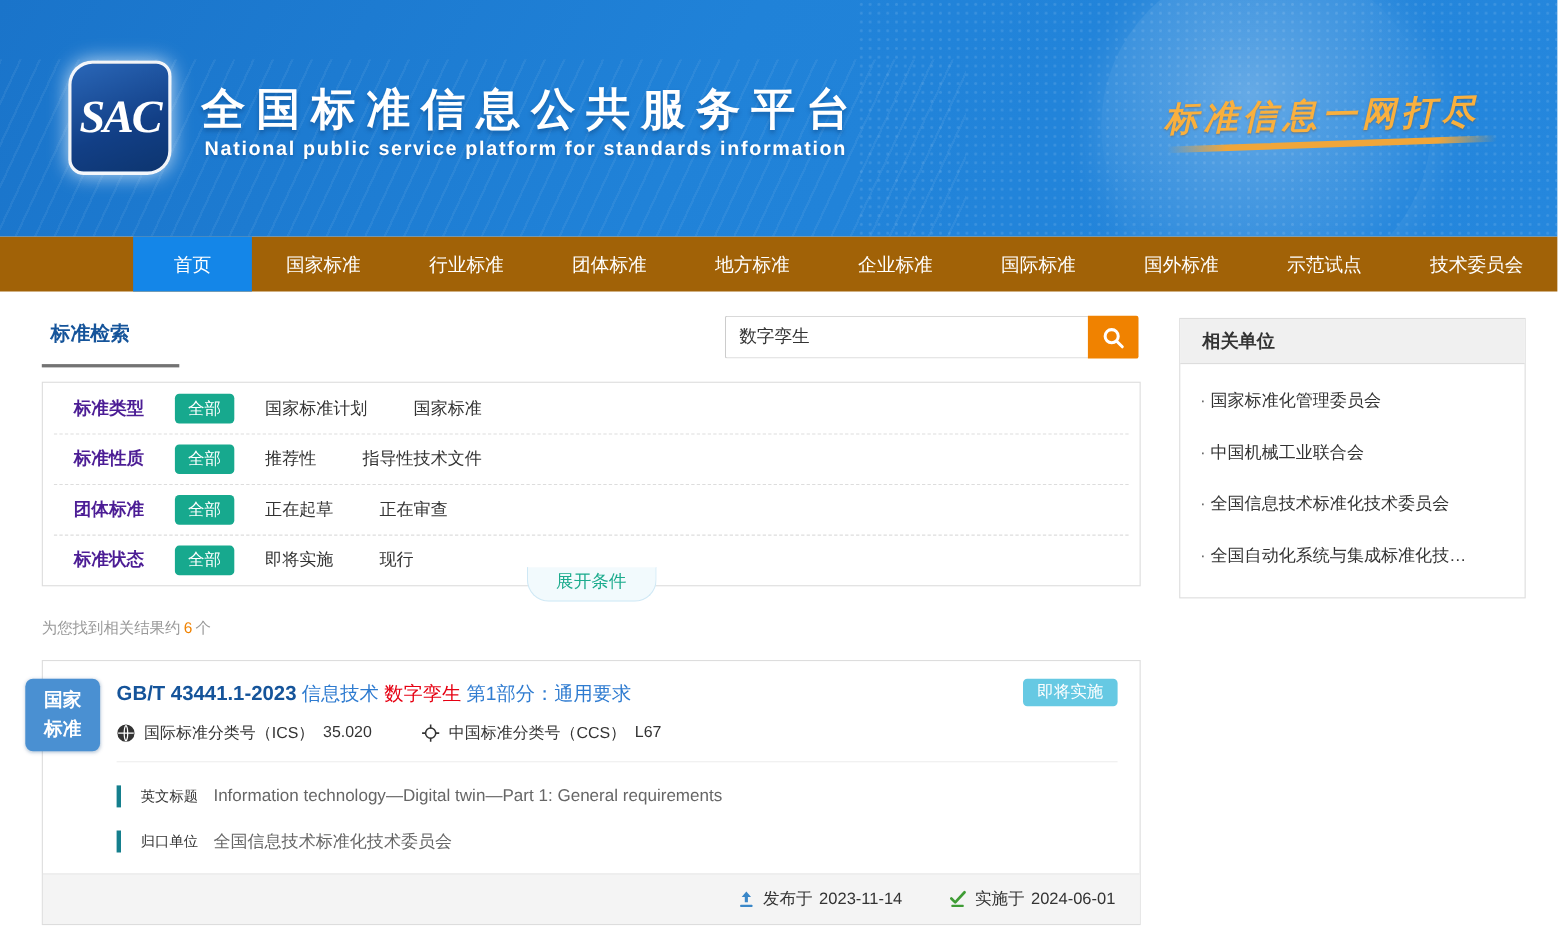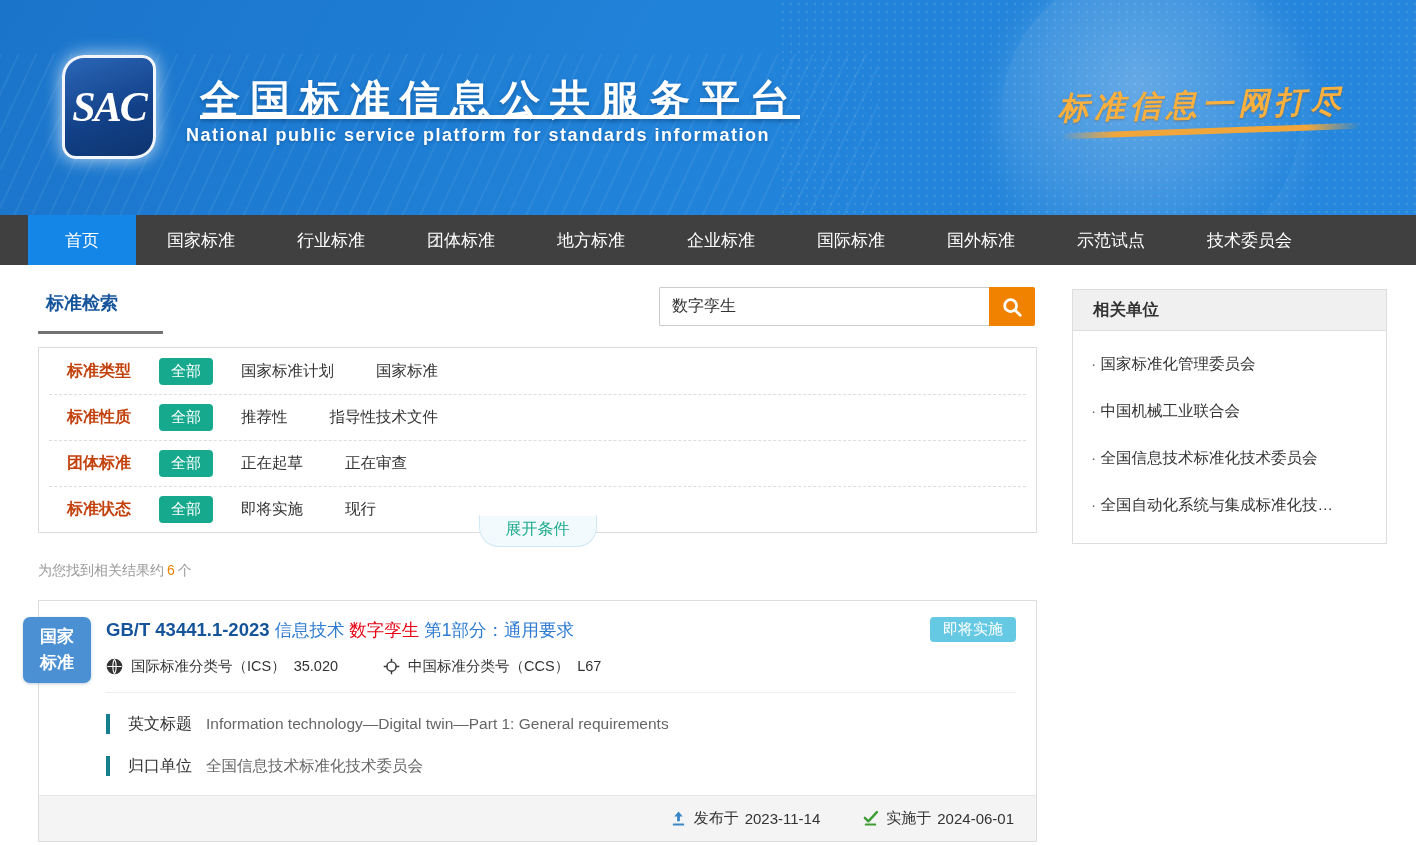--- a/index.html
+++ b/index.html
@@ -18,34 +18,34 @@
     border-radius:50%;
     background:radial-gradient(circle at 45% 40%, rgba(255,255,255,0.30), rgba(255,255,255,0.10) 55%, rgba(255,255,255,0.02) 72%);
     box-shadow:0 0 40px rgba(255,255,255,0.15); }
   .logo { position:absolute; left:62px; top:55px; width:94px; height:104px;
     background:linear-gradient(160deg,#2a67b8 0%,#123f86 60%,#0d356f 100%);
     border-radius:22px 14px 22px 14px; border:3px solid rgba(255,255,255,0.95);
     box-shadow:0 0 18px rgba(255,255,255,0.75);
     display:flex; align-items:center; justify-content:center; }
   .logo span { color:#fff; font-size:42px; font-weight:bold; font-style:italic;
     letter-spacing:-2px; font-family:"Liberation Serif","DejaVu Serif",serif; }
-  .site-title { position:absolute; left:200px; top:72px; color:#fff; font-size:40px;
-    font-weight:bold; letter-spacing:10px; text-shadow:0 2px 4px rgba(0,40,90,0.35);text-decoration:underline; }
+  .site-title { position:absolute; left:183px; top:72px; color:#fff; font-size:40px;
+    font-weight:bold; letter-spacing:10px; text-shadow:0 2px 4px rgba(0,40,90,0.35); }
   .site-sub { position:absolute; left:186px; top:125px; color:#fff; font-size:18px;
     font-weight:bold; letter-spacing:1.5px; text-shadow:0 1px 3px rgba(0,40,90,0.35); }
   .slogan { position:absolute; right:70px; top:84px; color:#f9b03e; font-size:31px;
     font-weight:bold; font-style:italic; letter-spacing:5px;
     font-family:"Liberation Serif","DejaVu Serif",serif;
     transform:rotate(-1.5deg); text-shadow:0 1px 2px rgba(120,60,0,0.35); }
   .slogan-bar { position:absolute; right:55px; top:128px; width:300px; height:6px;
     transform:rotate(-2deg); border-radius:3px;
     background:linear-gradient(90deg, rgba(245,168,60,0) 0%, #f0a63a 18%, #f0a63a 82%, rgba(245,168,60,0) 100%); }
 
   
-  .nav { width:1416px; height:50px; background:#404040; display:flex; align-items:stretch; }
+  .nav { width:1416px; height:50px; background:#a16207; display:flex; align-items:stretch;justify-content:flex-end; }
   .nav a { display:flex; align-items:center; padding:0 31px; color:#fff; font-size:17px;
     text-decoration:none; cursor:pointer; }
   .nav a.first { padding:0 37px; margin-left:28px; }
   .nav a.active { background:#1486e8; }
 
   
   .content { position:relative; width:1416px; }
   .main { position:absolute; left:38px; top:20px; width:999px; }
   .side { position:absolute; left:1072px; top:24px; width:315px; }
 
@@ -56,21 +56,21 @@
   .search-box { position:absolute; right:2px; top:2px; display:flex; }
   .search-box input { width:330px; height:39px; border:1px solid #ccc; border-right:none;
     font-size:16px; padding:0 12px; color:#333; outline:none; border-radius:2px 0 0 2px; }
   .search-btn { width:46px; height:39px; background:#f08200; border:none; cursor:pointer;
     display:flex; align-items:center; justify-content:center; border-radius:0 2px 2px 0; }
 
   
   .filters { position:relative; border:1px solid #ddd; background:#fff; }
   .frow { display:flex; align-items:center; height:46px; padding-left:28px; }
   .frow + .frow { border-top:1px dashed #ddd; margin:0 10px; padding-left:18px; }
-  .flabel { font-size:16px; font-weight:bold; color:#c2410c; width:92px; }
+  .flabel { font-size:16px; font-weight:bold; color:#4c1d95; width:92px; }
   .fall { background:#17a98e; color:#fff; font-size:15px; padding:4px 12px;
     border-radius:4px; margin-right:28px; cursor:pointer; }
   .fopt { font-size:15.5px; color:#333; margin-right:42px; cursor:pointer; }
   .expand { position:absolute; left:50%; bottom:-15px; transform:translateX(-50%);
     background:#f2fafd; border:1px solid #cfe8f5; border-top:1px solid #fff;
     color:#1cab8d; font-size:16px; padding:3px 26px 6px;
     border-radius:0 0 20px 20px; cursor:pointer; }
 
   
   .rinfo { display:flex; align-items:center; margin-top:27px; height:22px; }
@@ -94,21 +94,21 @@
   .t-red { color:#e60012; }
   .status-badge { margin-left:auto; background:#66c9e3; color:#fff; font-size:15px;
     padding:3px 13px; border-radius:4px; white-space:nowrap; }
   .meta-row { display:flex; align-items:center; margin-top:14px; color:#333;
     font-size:14.5px; padding-bottom:16px; border-bottom:1px solid #eee; }
   .meta-item { display:flex; align-items:center; margin-right:45px; }
   .meta-item svg { margin-right:8px; }
   .meta-val { margin-left:8px; }
   .detail-row { display:flex; align-items:center; margin-top:21px; }
   .tealbar { width:4px; height:20px; background:#157f8d; margin-right:18px; }
-  .d-label { color:#333; font-size:16px; margin-right:14px; white-space:nowrap; }
+  .d-label { color:#333; font-size:13px; margin-right:14px; white-space:nowrap; }
   .d-value { color:#666; font-size:15.5px; }
   .card-foot { background:#f4f4f4; border-top:1px solid #e8e8e8; height:46px;
     display:flex; align-items:center; justify-content:flex-end; padding-right:22px; }
   .date-item { display:flex; align-items:center; color:#333; font-size:15px; margin-left:42px; }
   .date-item svg { margin-right:7px; }
   .date-item span + span { margin-left:6px; }
 
   
   .panel { border:1px solid #ddd; background:#fff; }
   .panel-h { background:#f0f0f0; border-bottom:1px solid #ddd; padding:9px 20px;

